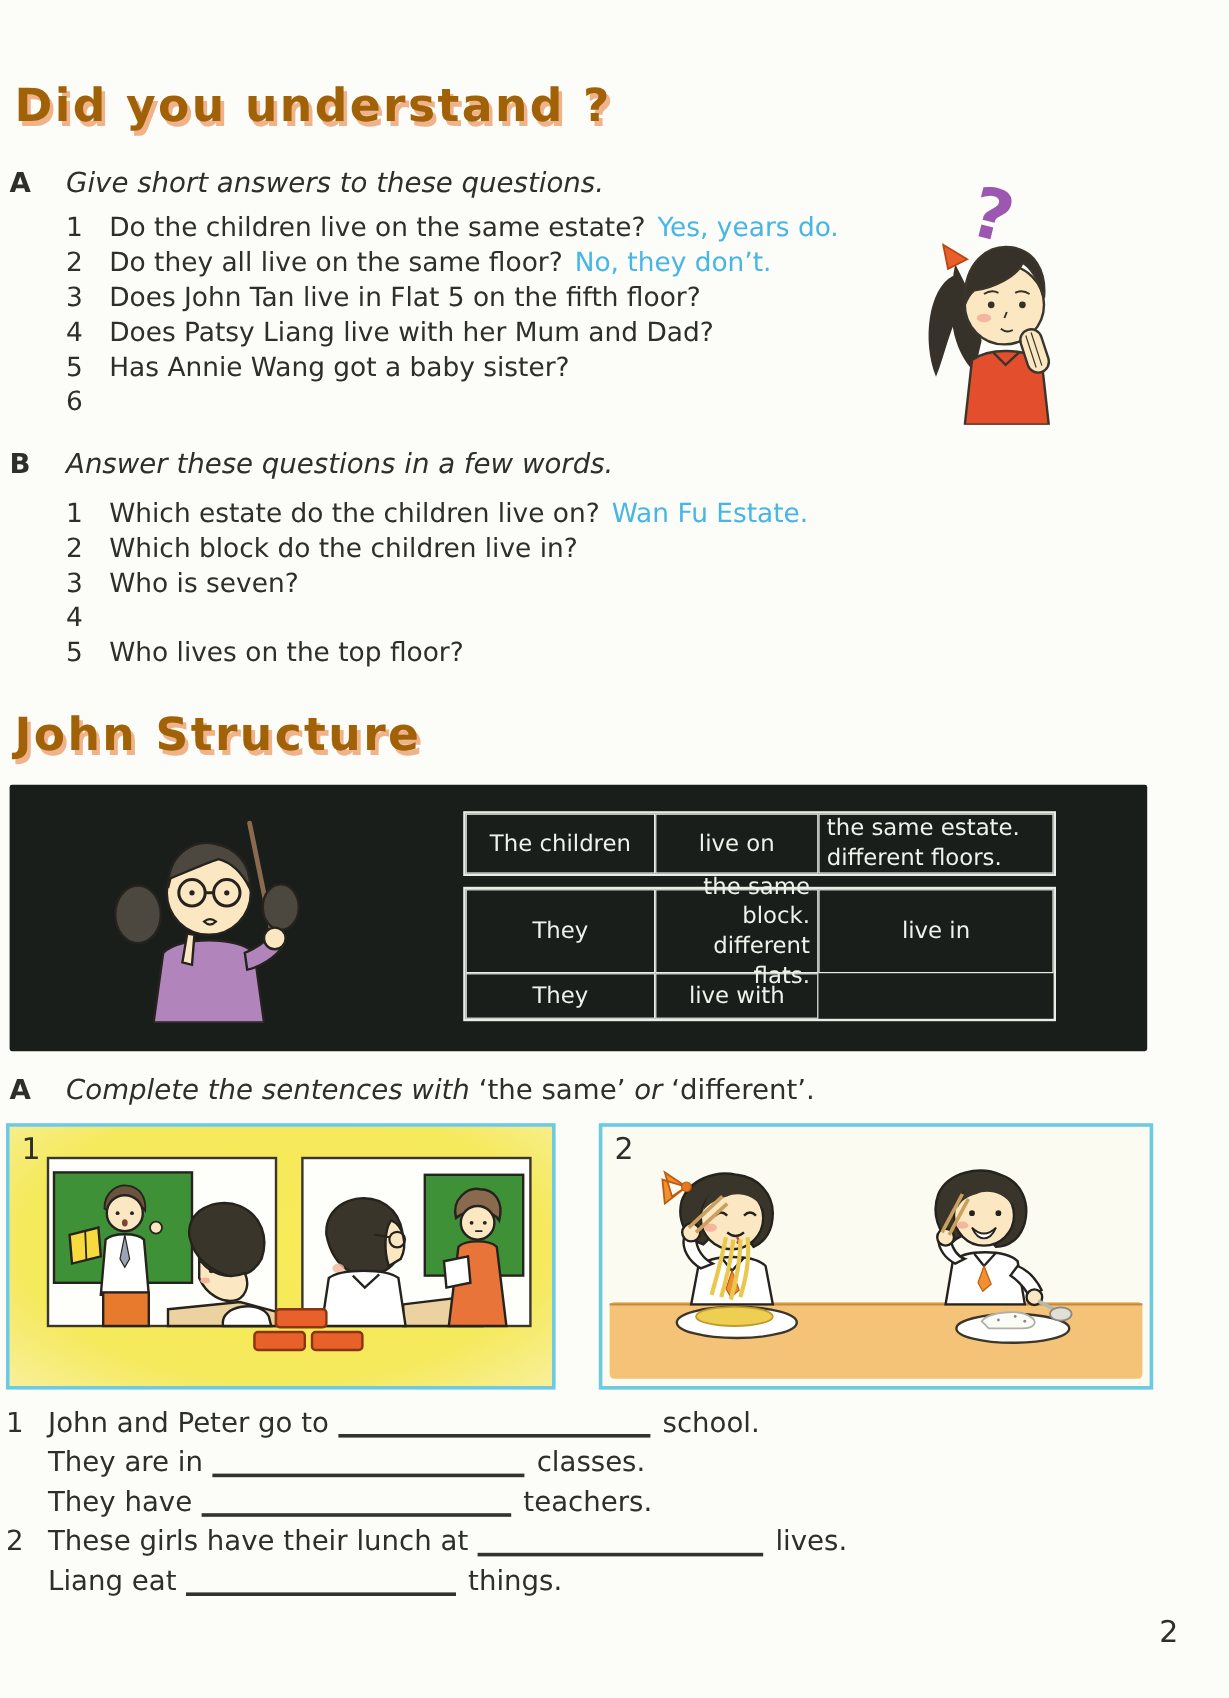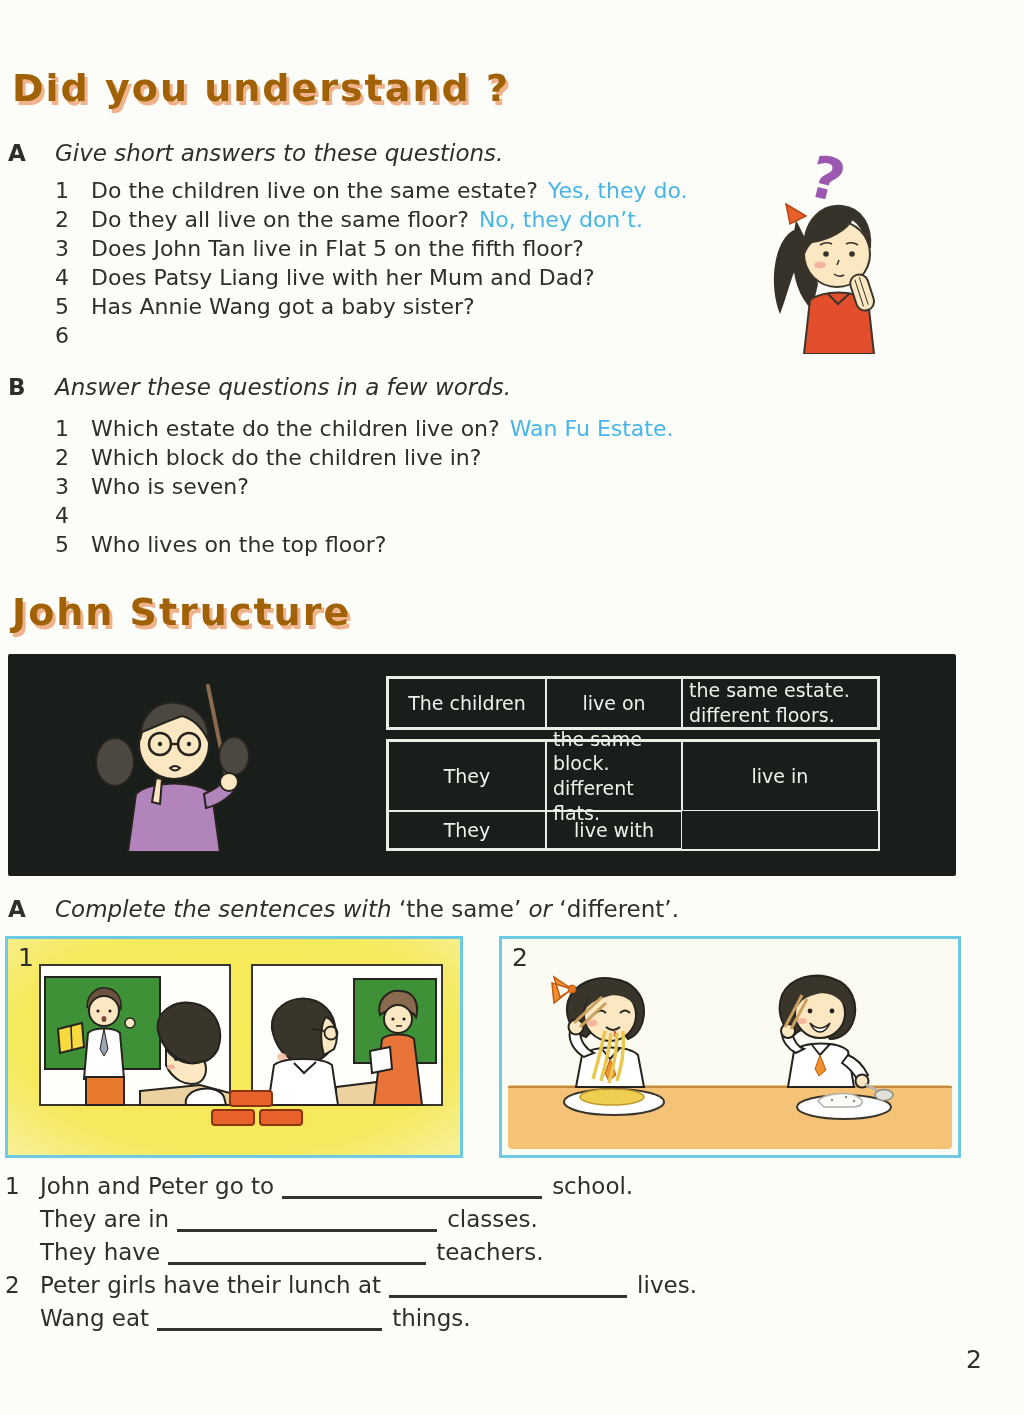--- a/index.html
+++ b/index.html
@@ -38,21 +38,21 @@
   #struct-tables{position:absolute;left:378px;top:22px}
   .struct-table{
     display:grid;grid-template-columns:158px 136px 196px;
     border:2px solid #e8eee6;color:#edf2ea;font-size:19px;background:transparent;
   }
   .struct-table + .struct-table{margin-top:9px}
   .st-cell{
     border:1px solid #e8eee6;display:flex;align-items:center;justify-content:center;
     text-align:center;padding:2px 6px;box-sizing:border-box;
   }
-  .st-obj{flex-direction:column;align-items:flex-start;justify-content:center;text-align:left;line-height:1.3}
+  .st-obj{flex-direction:column;align-items:flex-start;justify-content:center;text-align:right;line-height:1.3}
   .rA{height:50px}.rB{height:70px}.rC{height:38px}
 
   .pic-box{position:absolute;top:936px;height:216px;border:3px solid #6ccae3;box-sizing:content-box}
   #box1{left:5px;width:452px;background:radial-gradient(ellipse at 50% 45%, #f7eb58 0%, #f5e95c 68%, #f8f09a 100%)}
   #box2{left:499px;width:456px;background:#fbfbf2}
   .box-label{position:absolute;left:10px;top:4px;font-size:25px;z-index:2}
   .pic-box svg{position:absolute;left:0;top:0;width:100%;height:100%}
 
   #exercises{position:absolute;left:5px;top:1170px;font-size:23px;line-height:33px;white-space:nowrap}
   .ex-line{position:relative;padding-left:35px}
@@ -69,21 +69,21 @@
 
 <div id="secA-head" class="sec-head">
   <span class="sec-label">A</span>
   <span class="sec-instr">Give short answers to these questions.</span>
 </div>
 
 <div id="qlistA" class="q-list">
   <div class="q-row">
     <span class="q-num">1</span>
     <span>Do the children live on the same estate?</span>
-    <span class="q-ans">Yes, they do.</span>
+    <span class="q-ans">Yes, years do.</span>
   </div>
   <div class="q-row">
     <span class="q-num">2</span>
     <span>Do they all live on the same floor?</span>
     <span class="q-ans">No, they don’t.</span>
   </div>
   <div class="q-row">
     <span class="q-num">3</span>
     <span>Does John Tan live in Flat 5 on the fifth floor?</span>
   </div>
@@ -309,20 +309,20 @@
     <span>John and Peter go to</span><span class="blank" style="width:260px"></span><span>school.</span>
   </div>
   <div class="ex-line">
     <span>They are in</span><span class="blank" style="width:260px"></span><span>classes.</span>
   </div>
   <div class="ex-line">
     <span>They have</span><span class="blank" style="width:258px"></span><span>teachers.</span>
   </div>
   <div class="ex-line">
     <span class="ex-num">2</span>
-    <span>Peter girls have their lunch at</span><span class="blank" style="width:238px"></span><span>lives.</span>
-  </div>
-  <div class="ex-line">
-    <span>Wang eat</span><span class="blank" style="width:225px"></span><span>things.</span>
+    <span>These girls have their lunch at</span><span class="blank" style="width:238px"></span><span>lives.</span>
+  </div>
+  <div class="ex-line">
+    <span>Liang eat</span><span class="blank" style="width:225px"></span><span>things.</span>
   </div>
 </div>
 
 <div id="page-num">2</div>
 
 </body></html>

